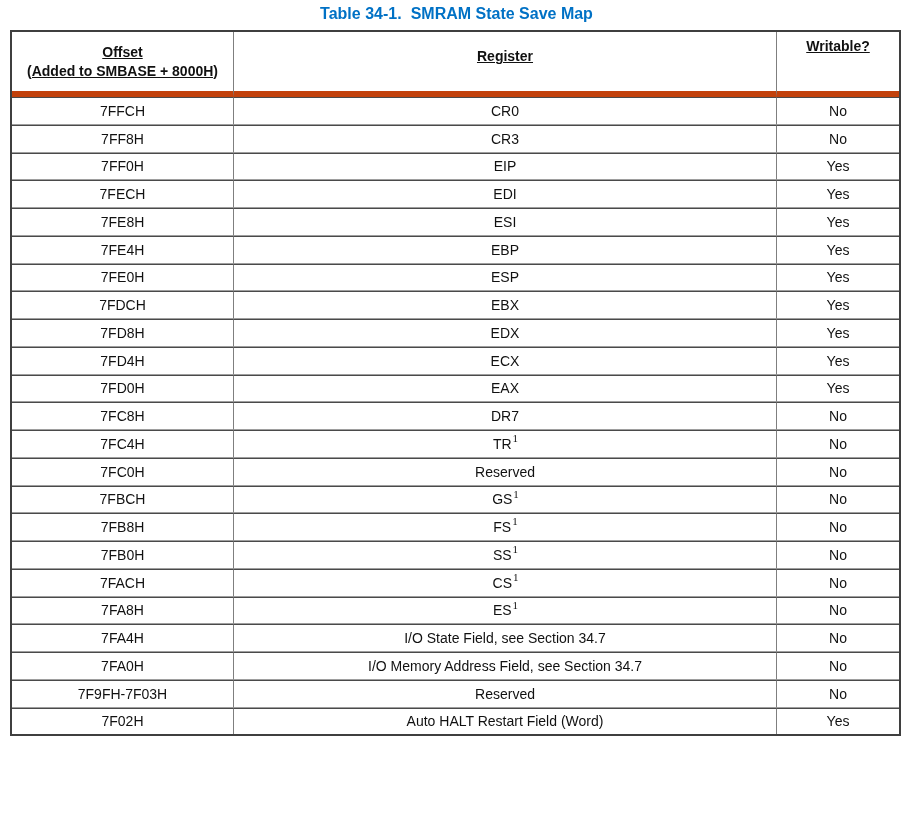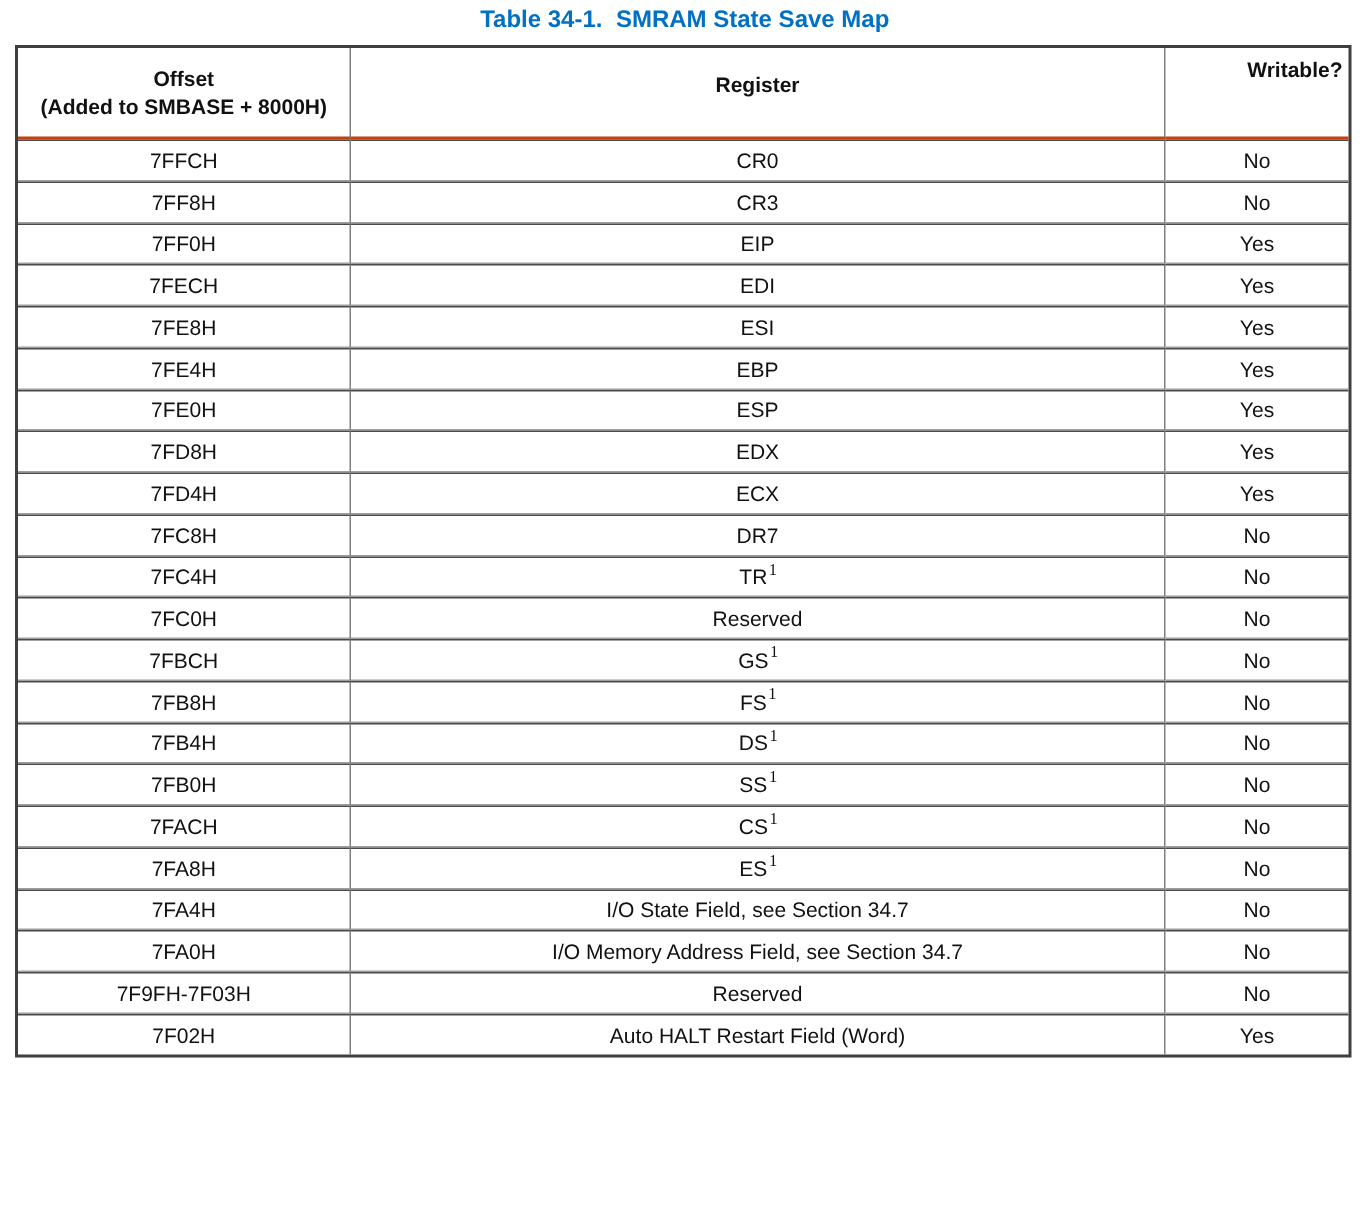--- a/index.html
+++ b/index.html
@@ -43,22 +43,23 @@
   th, td {
     text-align: center;
     vertical-align: middle;
     padding: 0 4px;
     overflow: hidden;
     white-space: nowrap;
   }
   th {
     font-weight: bold;
     height: 44px;
-    border-bottom: 2px solid #c2410c;
+    border-bottom: 6px solid #c2410c;
     line-height: 1.35;
+    text-decoration: underline;
   }
   td {
     height: 25.75px;
     border-top: 1px solid #4a4a4a;
     border-bottom: 1px solid #9e9e9e;
     font-weight: normal;
   }
   tbody tr:last-child td {
     border-bottom: none;
   }
@@ -90,21 +91,21 @@
       <col style="width:543px">
       <col style="width:122px">
     </colgroup>
     <thead>
       <tr>
         <th class="col-offset">
           <div>Offset</div>
           <div>(Added to SMBASE + 8000H)</div>
         </th>
         <th class="col-register" style="vertical-align:top; padding-top:15px;">Register</th>
-        <th class="col-writable" style="vertical-align:top; padding-top:5px;text-align:right;">Writable?</th>
+        <th class="col-writable" style="vertical-align:top; padding-top:5px;">Writable?</th>
       </tr>
     </thead>
     <tbody>
         <tr>
           <td class="col-offset">7FFCH</td>
           <td class="col-register">CR0</td>
           <td class="col-writable">No</td>
         </tr>
         <tr>
           <td class="col-offset">7FF8H</td>
@@ -130,30 +131,40 @@
           <td class="col-offset">7FE4H</td>
           <td class="col-register">EBP</td>
           <td class="col-writable">Yes</td>
         </tr>
         <tr>
           <td class="col-offset">7FE0H</td>
           <td class="col-register">ESP</td>
           <td class="col-writable">Yes</td>
         </tr>
         <tr>
+          <td class="col-offset">7FDCH</td>
+          <td class="col-register">EBX</td>
+          <td class="col-writable">Yes</td>
+        </tr>
+        <tr>
           <td class="col-offset">7FD8H</td>
           <td class="col-register">EDX</td>
           <td class="col-writable">Yes</td>
         </tr>
         <tr>
           <td class="col-offset">7FD4H</td>
           <td class="col-register">ECX</td>
           <td class="col-writable">Yes</td>
         </tr>
         <tr>
+          <td class="col-offset">7FD0H</td>
+          <td class="col-register">EAX</td>
+          <td class="col-writable">Yes</td>
+        </tr>
+        <tr>
           <td class="col-offset">7FC8H</td>
           <td class="col-register">DR7</td>
           <td class="col-writable">No</td>
         </tr>
         <tr>
           <td class="col-offset">7FC4H</td>
           <td class="col-register">TR<sup class="footnote">1</sup></td>
           <td class="col-writable">No</td>
         </tr>
         <tr>
@@ -165,25 +176,20 @@
           <td class="col-offset">7FBCH</td>
           <td class="col-register">GS<sup class="footnote">1</sup></td>
           <td class="col-writable">No</td>
         </tr>
         <tr>
           <td class="col-offset">7FB8H</td>
           <td class="col-register">FS<sup class="footnote">1</sup></td>
           <td class="col-writable">No</td>
         </tr>
         <tr>
-          <td class="col-offset">7FB4H</td>
-          <td class="col-register">DS<sup class="footnote">1</sup></td>
-          <td class="col-writable">No</td>
-        </tr>
-        <tr>
           <td class="col-offset">7FB0H</td>
           <td class="col-register">SS<sup class="footnote">1</sup></td>
           <td class="col-writable">No</td>
         </tr>
         <tr>
           <td class="col-offset">7FACH</td>
           <td class="col-register">CS<sup class="footnote">1</sup></td>
           <td class="col-writable">No</td>
         </tr>
         <tr>

